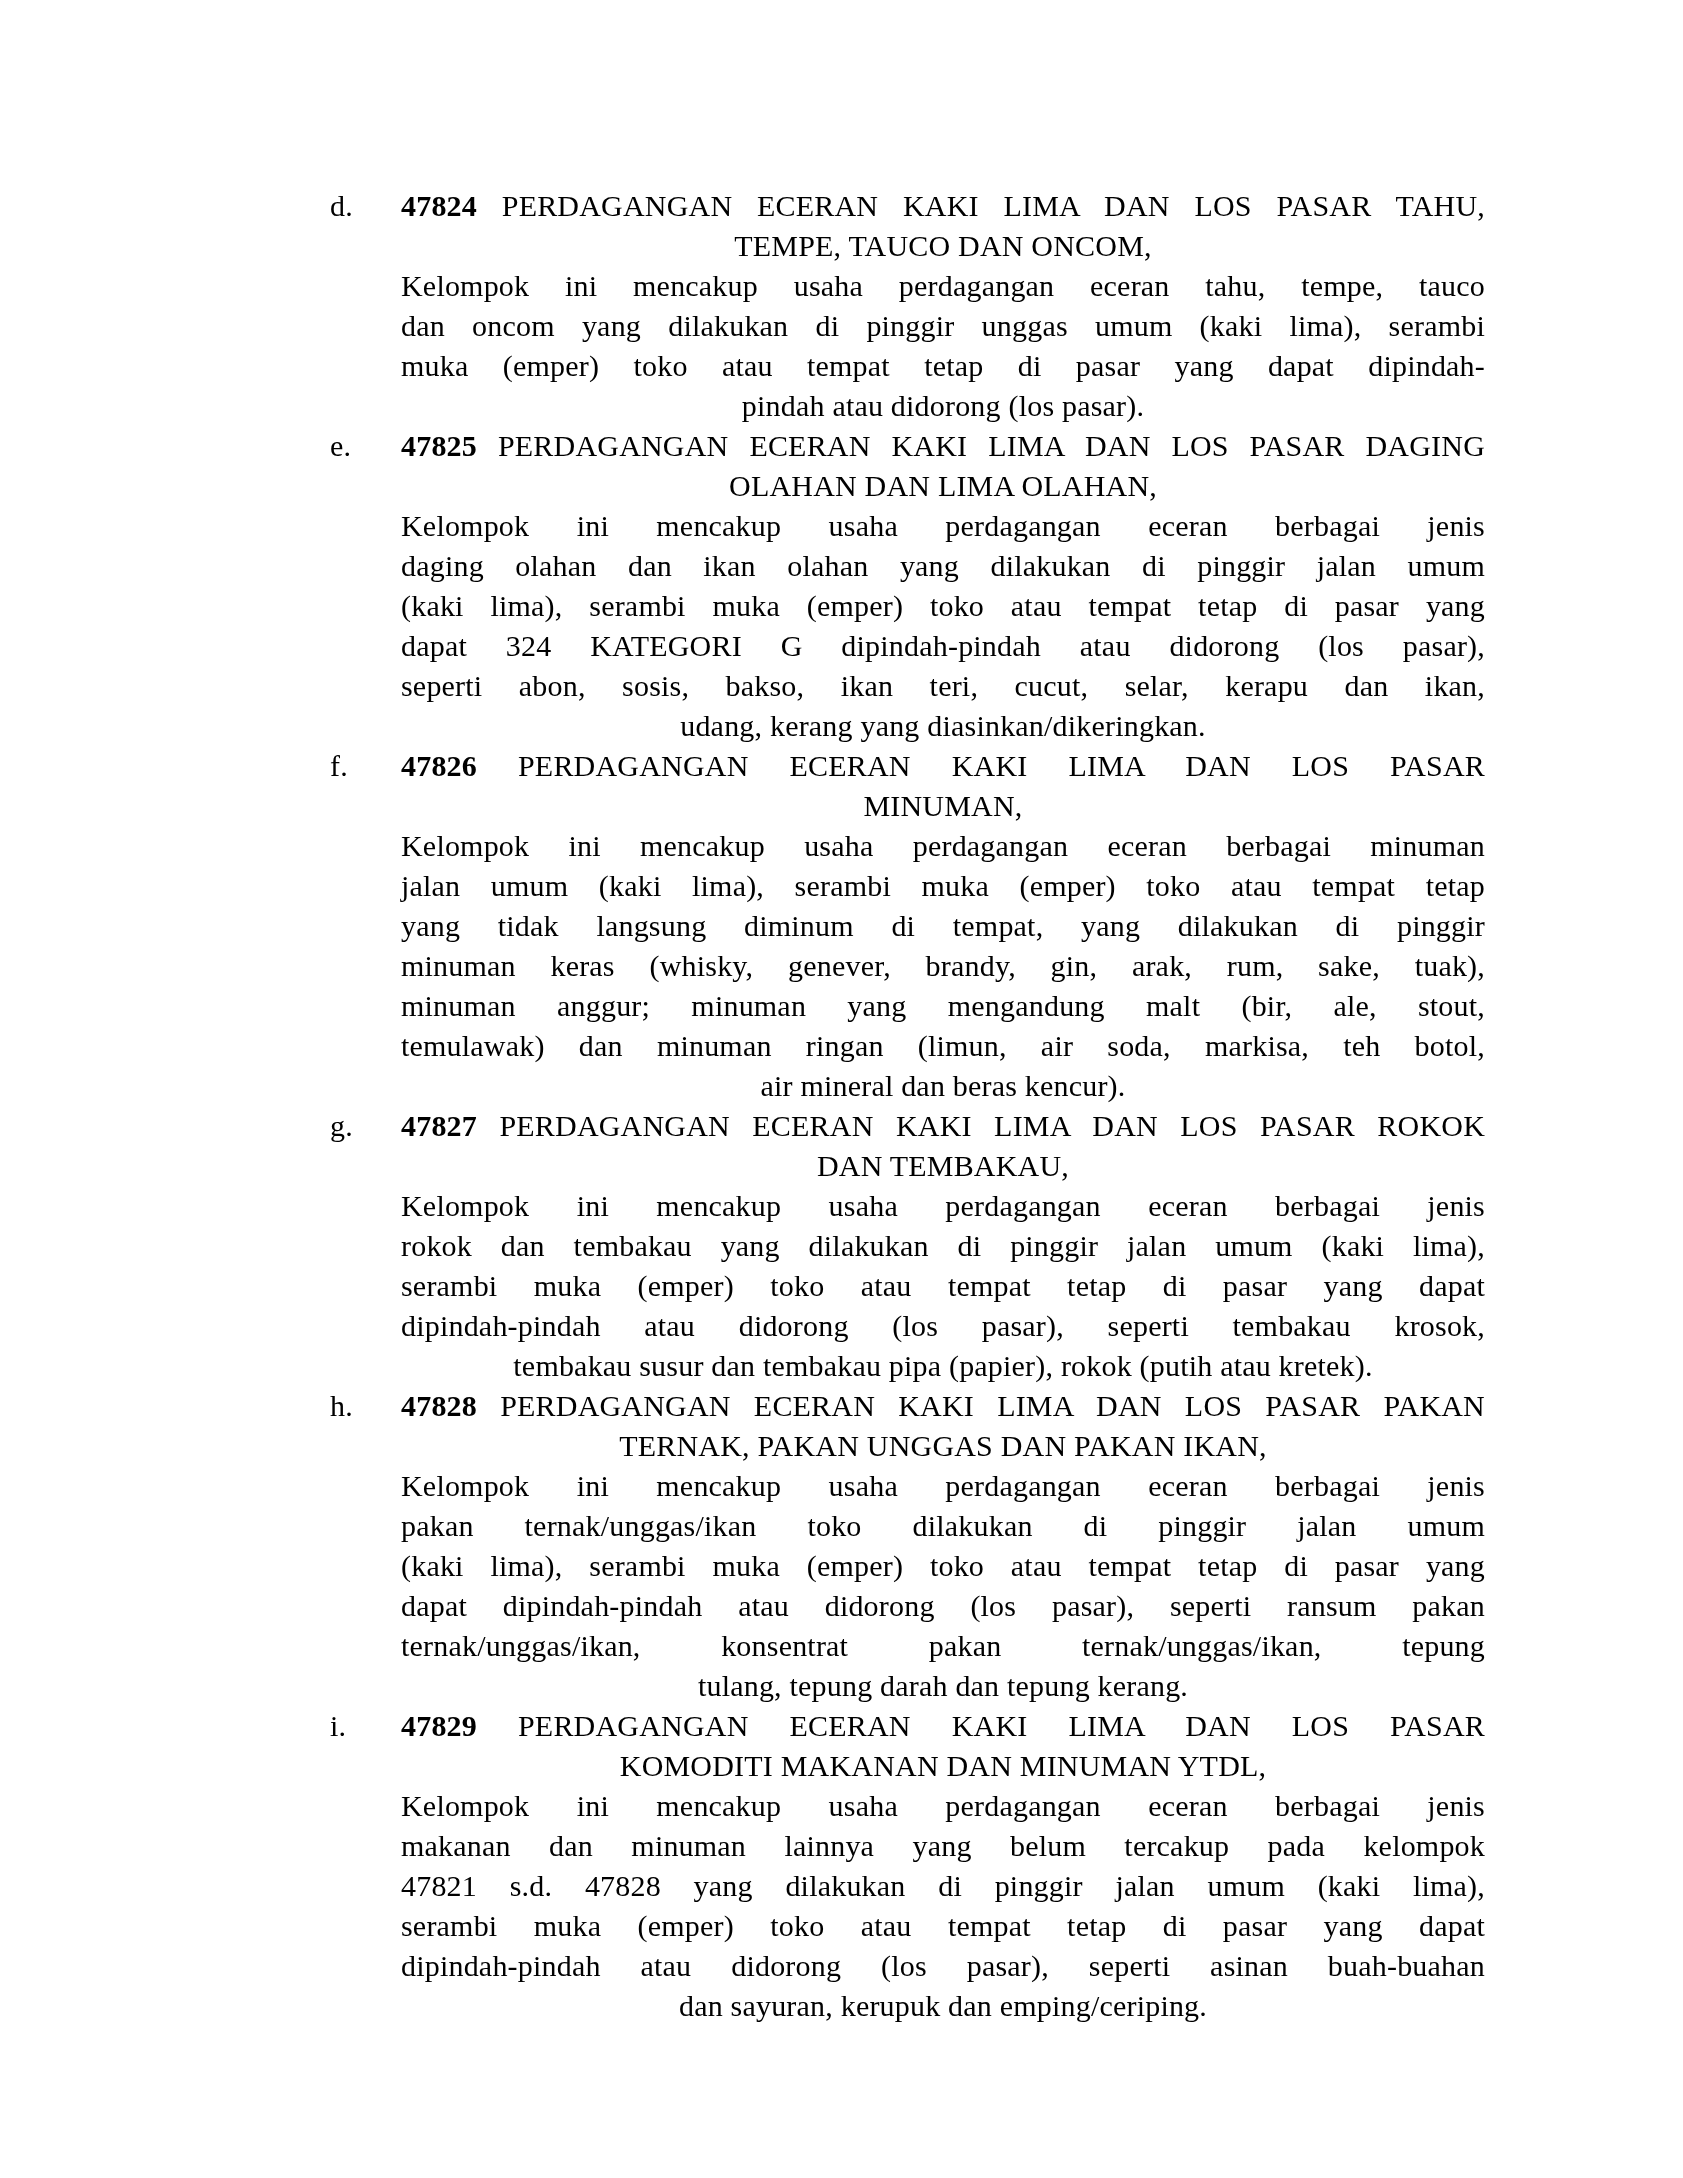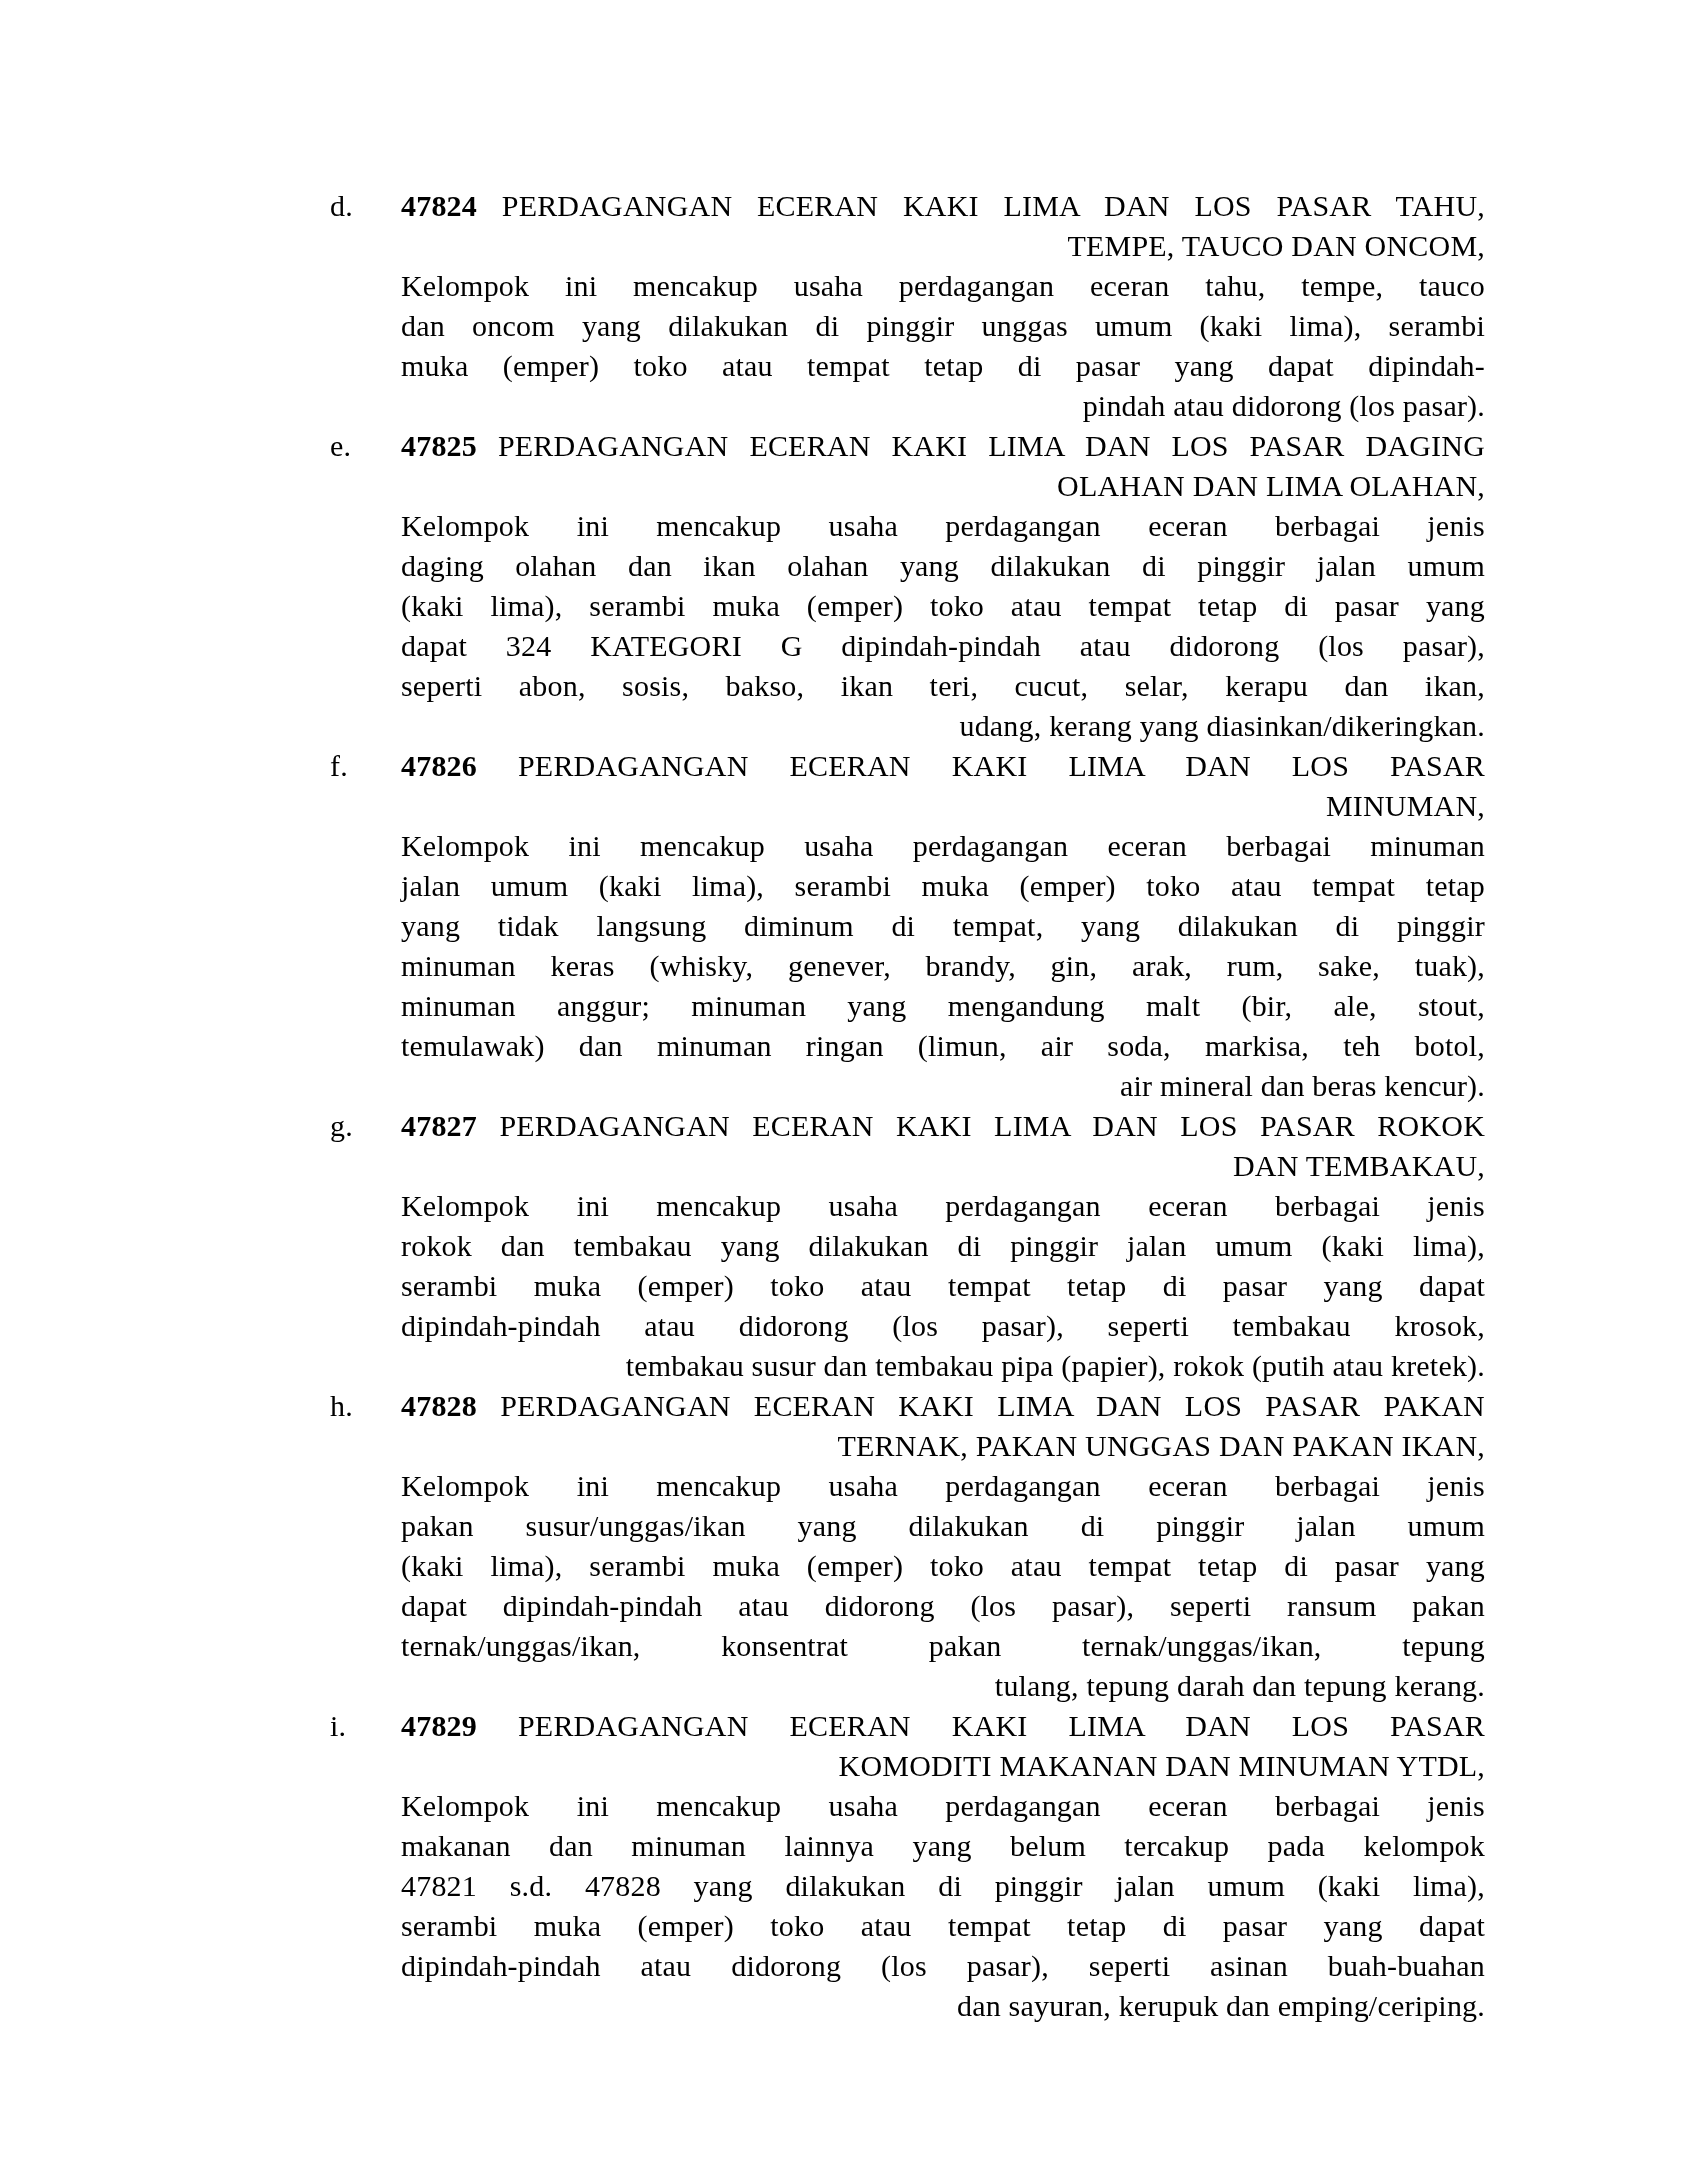--- a/index.html
+++ b/index.html
@@ -29,21 +29,21 @@
     flex: 0 0 52px;
     width: 52px;
     text-align: left;
   }
   .content {
     flex: 1 1 auto;
     min-width: 0;
     margin-left: 19px;
   }
   .line {
-    text-align: right;
+    text-align: center;
     white-space: normal;
   }
   .line.justify {
     text-align: justify;
     text-align-last: justify;
     -moz-text-align-last: justify;
   }
   .code {
     font-weight: bold;
   }
@@ -102,21 +102,21 @@
           <div class="line justify">dipindah-pindah atau didorong (los pasar), seperti tembakau krosok,</div>
           <div class="line">tembakau susur dan tembakau pipa (papier), rokok (putih atau kretek).</div>
         </div>
       </div>
       <div class="item">
         <div class="marker">h.</div>
         <div class="content">
           <div class="line justify"><span class="code">47828</span> <span>PERDAGANGAN ECERAN KAKI LIMA DAN LOS PASAR PAKAN</span></div>
           <div class="line">TERNAK, PAKAN UNGGAS DAN PAKAN IKAN,</div>
           <div class="line justify">Kelompok ini mencakup usaha perdagangan eceran berbagai jenis</div>
-          <div class="line justify">pakan susur/unggas/ikan yang dilakukan di pinggir jalan umum</div>
+          <div class="line justify">pakan ternak/unggas/ikan toko dilakukan di pinggir jalan umum</div>
           <div class="line justify">(kaki lima), serambi muka (emper) toko atau tempat tetap di pasar yang</div>
           <div class="line justify">dapat dipindah-pindah atau didorong (los pasar), seperti ransum pakan</div>
           <div class="line justify">ternak/unggas/ikan, konsentrat pakan ternak/unggas/ikan, tepung</div>
           <div class="line">tulang, tepung darah dan tepung kerang.</div>
         </div>
       </div>
       <div class="item">
         <div class="marker">i.</div>
         <div class="content">
           <div class="line justify"><span class="code">47829</span> <span>PERDAGANGAN ECERAN KAKI LIMA DAN LOS PASAR</span></div>

